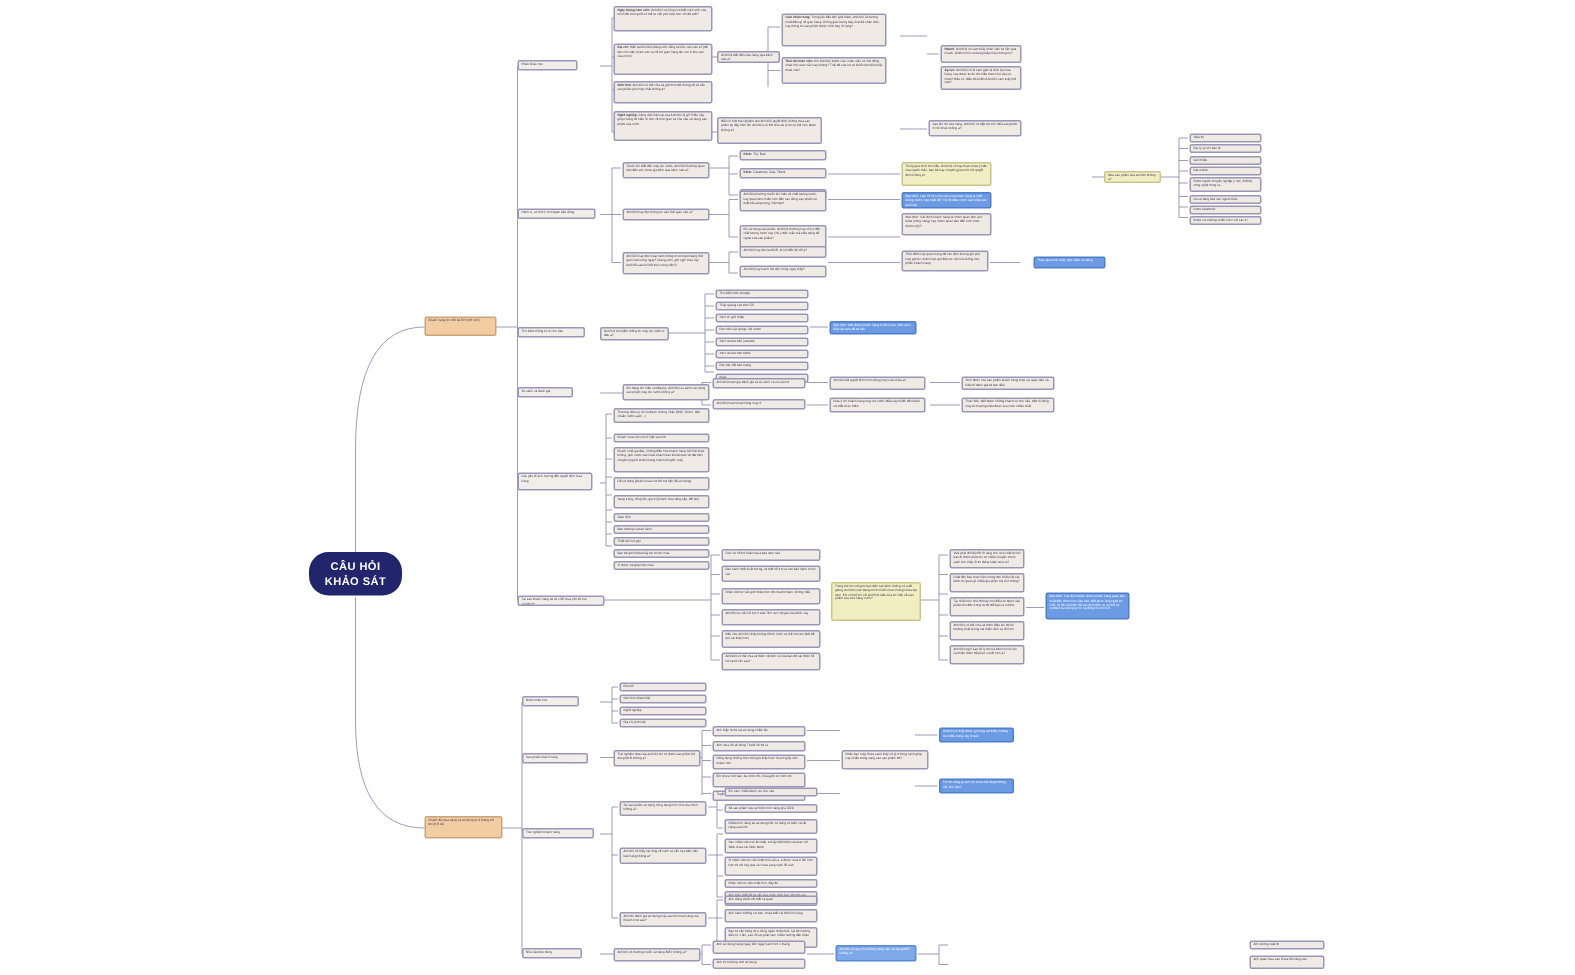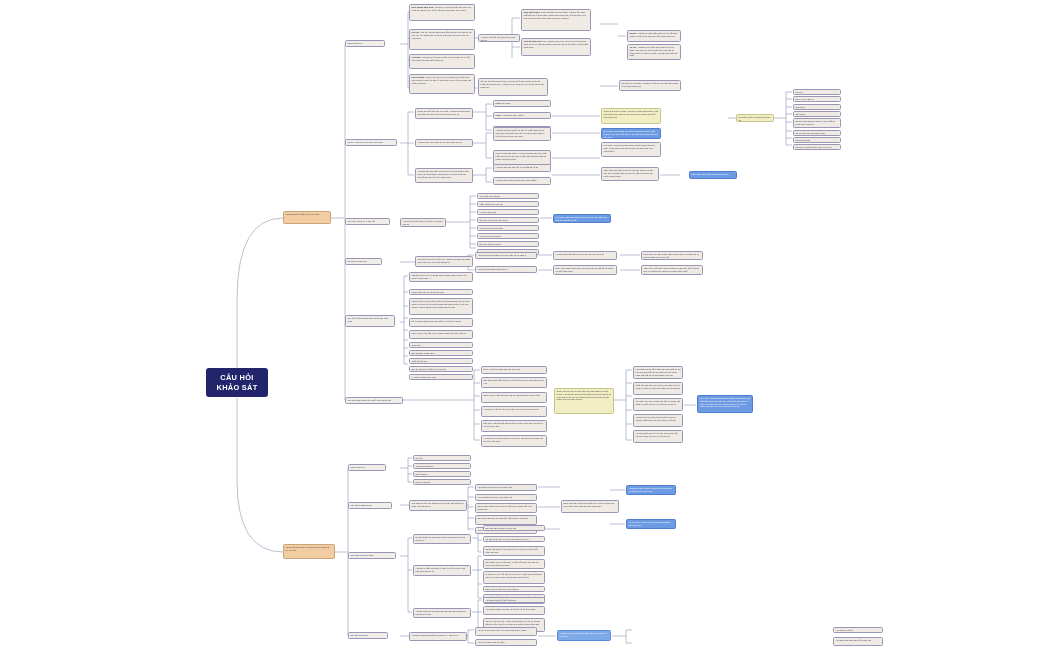--- a/index.html
+++ b/index.html
@@ -5,21 +5,21 @@
   * { box-sizing: border-box; margin:0; padding:0; }
   html,body { width:1050px; height:650px; background:#ffffff; overflow:hidden;
     font-family:"Liberation Sans","DejaVu Sans",sans-serif; }
   #stage { position:relative; width:1050px; height:650px; background:#fff; }
   svg.wires { position:absolute; left:0; top:0; width:1050px; height:650px; pointer-events:none; }
 
   .node { position:absolute; border:0.6px solid #9a96b8; border-radius:1.5px;
           background:#f1eeea; color:#3a3550; font-size:2.1px; line-height:1.28;
           padding:1.2px 1.6px; letter-spacing:0.02px; overflow:hidden; }
   .node b { font-weight:bold; }
-  .root { position:absolute; background:#22246c; color:#fff; border-radius:3px;
+  .root { position:absolute; background:#22246c; color:#fff; border-radius:13px;
           font-size:7.4px; font-weight:bold; line-height:1.28; letter-spacing:0.3px;
           display:flex; align-items:center; justify-content:center; text-align:center;
           padding:3px 5px; border:none; }
   .n-main  { background:#f3cda2; border-color:#caa47a; }
   .n-plain { background:#f1eeea; }
   .n-cream { background:#efebe4; }
   .n-yellow{ background:#f2eec4; border-color:#c9c48a; }
   .n-blue  { background:#6c9be4; border-color:#4f7fcc; color:#ffffff; }
   .n-bluel { background:#7ea9e8; border-color:#5b8ad4; color:#ffffff; }
 </style>

